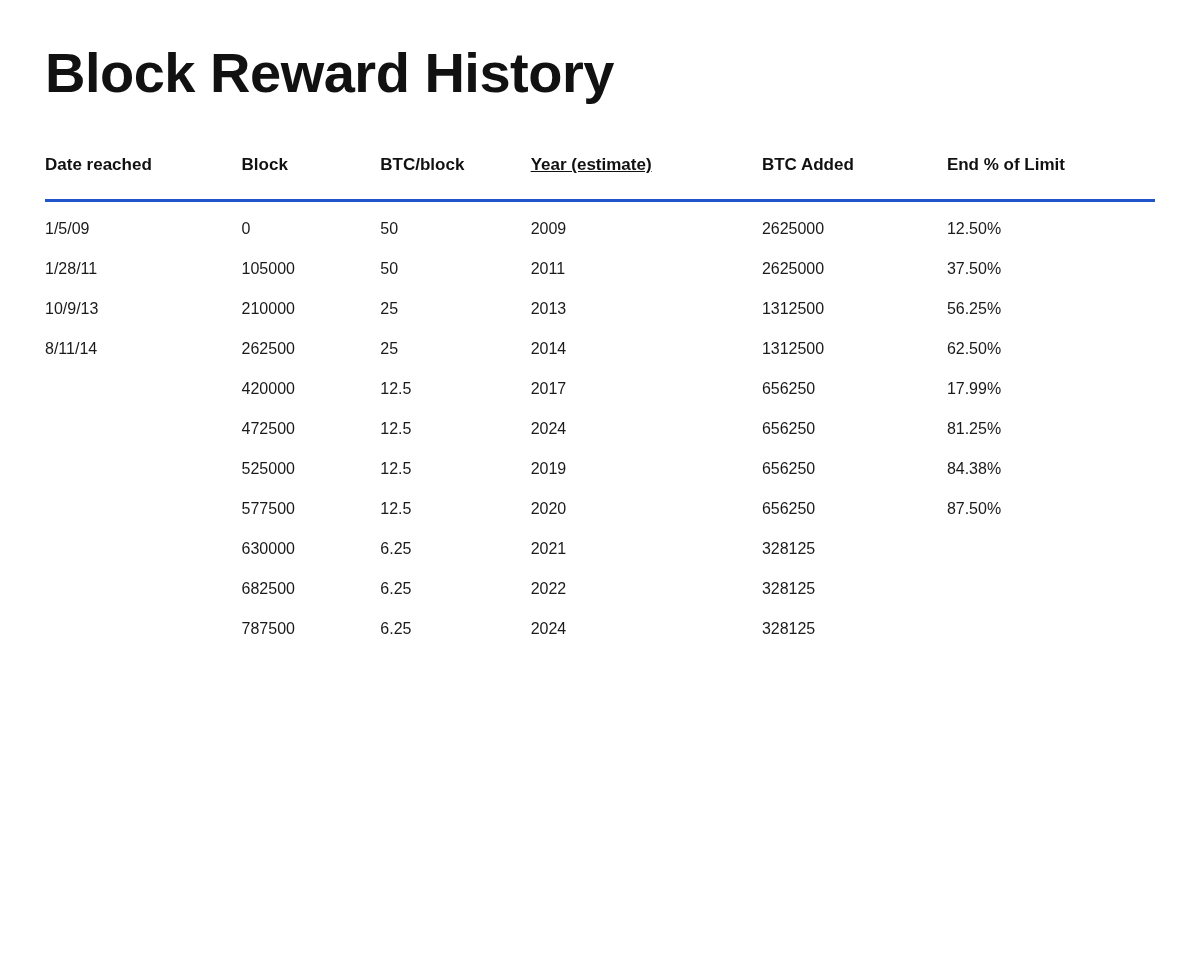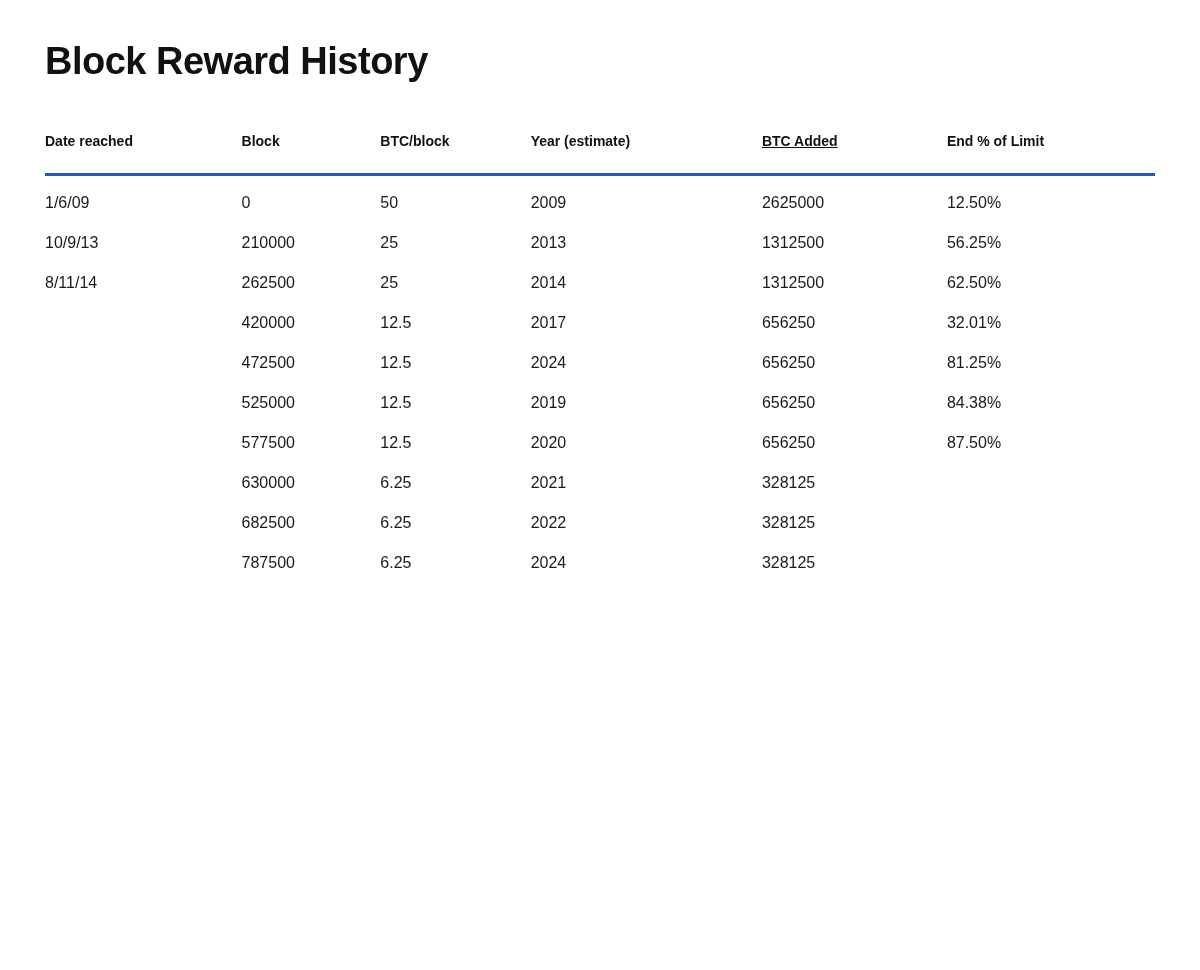--- a/index.html
+++ b/index.html
@@ -11,50 +11,50 @@
     body {
       background: #ffffff;
       font-family: -apple-system, BlinkMacSystemFont, 'Segoe UI', Helvetica, Arial, sans-serif;
       color: #1a1a1a;
       padding: 40px 45px;
       width: 1200px;
       min-height: 970px;
     }
 
     .page-title {
-      font-size: 38px;
+      font-size: 56px;
       font-weight: 800;
       color: #111111;
       margin-bottom: 40px;
       letter-spacing: -0.5px;
     }
 
     .table-container {
       width: 100%;
     }
 
     table {
       width: 100%;
       border-collapse: collapse;
     }
 
     thead tr th {
-      font-size: 14px;
+      font-size: 17px;
       font-weight: 700;
       color: #111111;
       text-align: left;
       padding: 10px 0 24px 0;
       border-bottom: 3px solid #2255cc;
     }
 
     thead tr th:nth-child(1) { width: 170px; }
     thead tr th:nth-child(2) { width: 120px; }
     thead tr th:nth-child(3) { width: 130px; }
-    thead tr th:nth-child(4) { width: 200px; }
-    thead tr th:nth-child(5) { width: 160px; text-decoration: underline; }
+    thead tr th:nth-child(4) { width: 200px; text-decoration: underline; }
+    thead tr th:nth-child(5) { width: 160px; }
     thead tr th:nth-child(6) { width: 180px; }
 
     tbody tr td {
       font-size: 16px;
       color: #1a1a1a;
       padding: 11px 0;
       text-align: left;
       vertical-align: top;
     }
 
@@ -74,26 +74,34 @@
         <th>Date reached</th>
         <th>Block</th>
         <th>BTC/block</th>
         <th>Year (estimate)</th>
         <th>BTC Added</th>
         <th>End % of Limit</th>
       </tr>
     </thead>
     <tbody id="table-body">
     <tr>
-          <td>1/6/09</td>
+          <td>1/5/09</td>
           <td>0</td>
           <td>50</td>
           <td>2009</td>
           <td>2625000</td>
           <td>12.50%</td>
+        </tr>
+        <tr>
+          <td>1/28/11</td>
+          <td>105000</td>
+          <td>50</td>
+          <td>2011</td>
+          <td>2625000</td>
+          <td>37.50%</td>
         </tr>
         <tr>
           <td>10/9/13</td>
           <td>210000</td>
           <td>25</td>
           <td>2013</td>
           <td>1312500</td>
           <td>56.25%</td>
         </tr>
         <tr>
@@ -103,21 +111,21 @@
           <td>2014</td>
           <td>1312500</td>
           <td>62.50%</td>
         </tr>
         <tr>
           <td></td>
           <td>420000</td>
           <td>12.5</td>
           <td>2017</td>
           <td>656250</td>
-          <td>32.01%</td>
+          <td>17.99%</td>
         </tr>
         <tr>
           <td></td>
           <td>472500</td>
           <td>12.5</td>
           <td>2024</td>
           <td>656250</td>
           <td>81.25%</td>
         </tr>
         <tr>

